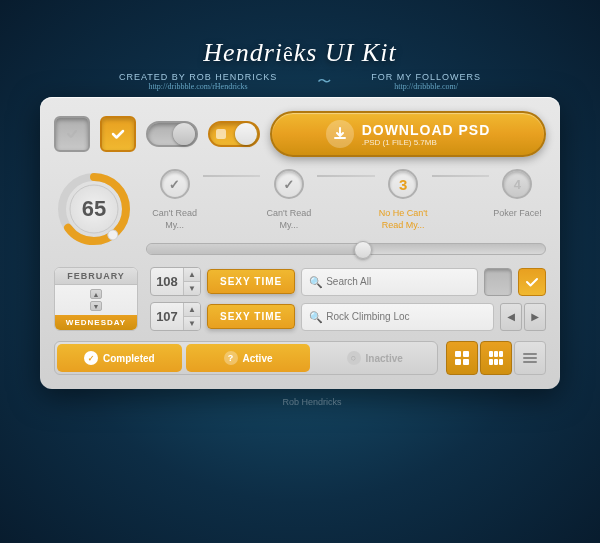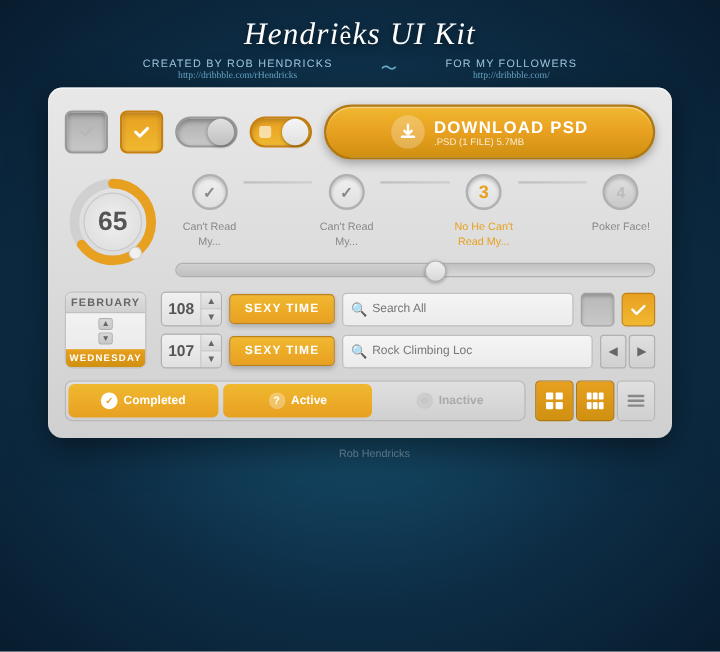--- a/index.html
+++ b/index.html
@@ -263,21 +263,21 @@
     
     .row3 {
       display: flex;
       align-items: flex-start;
       gap: 12px;
       margin-bottom: 10px;
     }
 
     
     .calendar {
-      width: 68px;
+      width: 84px;
       background: linear-gradient(180deg, #f5f5f5, #e8e8e8);
       border-radius: 6px;
       border: 1px solid #c0c0c0;
       box-shadow: inset 0 1px 1px rgba(255,255,255,0.8);
       overflow: hidden;
       flex-shrink: 0;
     }
     .cal-month {
       background: linear-gradient(180deg, #e0e0e0, #d0d0d0);
       text-align: center;
@@ -511,21 +511,21 @@
       text-align: left;
       font-size: 9px;
       color: rgba(255,255,255,0.3);
       margin-left: 24px;
     }
   </style>
 </head>
 <body>
 
 <div class="header">
-  <div class="title" style="font-style:italic;">Hendri<span style="font-style:normal;font-size:22px;">ê</span>ks UI Kit</div>
+  <div class="title" style="font-style:italic;margin-top:24px;">Hendri<span style="font-style:normal;font-size:22px;">ê</span>ks UI Kit</div>
   <div class="subtitle-row">
     <div class="subtitle-block">
       <div class="subtitle-label">CREATED BY ROB HENDRICKS</div>
       <div class="subtitle-link">http://dribbble.com/rHendricks</div>
     </div>
     <div class="subtitle-divider">〜</div>
     <div class="subtitle-block">
       <div class="subtitle-label">FOR MY FOLLOWERS</div>
       <div class="subtitle-link">http://dribbble.com/</div>
     </div>

